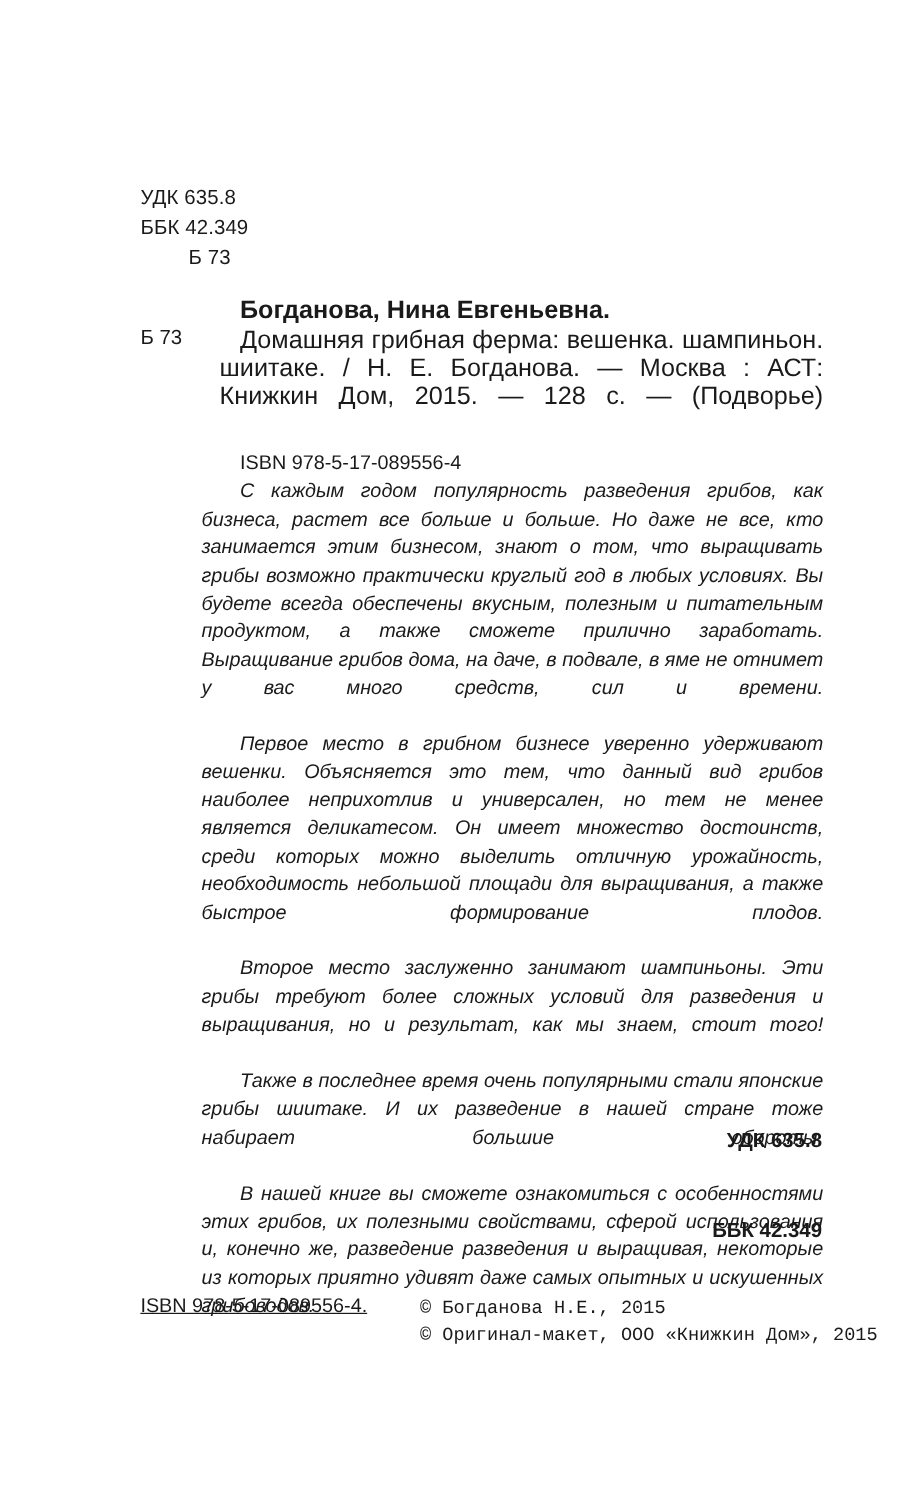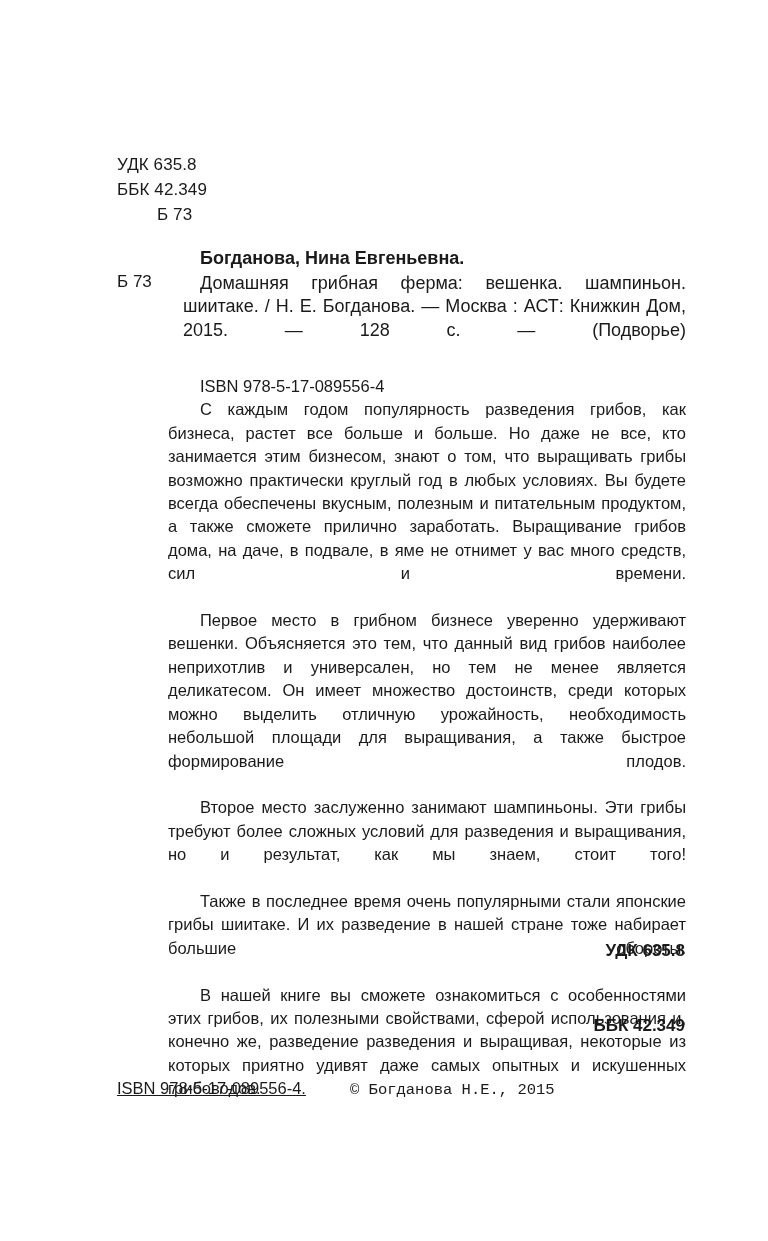--- a/index.html
+++ b/index.html
@@ -39,21 +39,21 @@
   .class-line.shelf {
     padding-left: 40px;
   }
 
   
   .record {
     position: absolute;
     left: 183px;
     top: 247px;
     width: 503px;
-    font-size: 18px;
+    font-size: 21px;
     line-height: 23.5px;
   }
   .record .author {
     font-weight: bold;
     padding-left: 17px;
     margin-bottom: 1px;
     white-space: nowrap;
   }
   .record .desc {
     text-align: justify;
@@ -87,20 +87,21 @@
   .annotation .isbn-line {
     padding-left: 32px;
     margin: 0 0 0 0;
     white-space: nowrap;
   }
   .annotation p {
     margin: 0;
     text-align: justify;
     text-indent: 32px;
     hyphens: manual;
+    font-style: italic;
   }
   .annotation p::after {
     content: "";
     display: inline-block;
     width: 100%;
   }
   .annotation p.last::after { content: none; }
 
   
   .class-bottom {
@@ -161,15 +162,16 @@
   </div>
 
   <div class="class-bottom">
     <div>УДК 635.8</div>
     <div>ББК 42.349</div>
   </div>
 
   <div class="footer-isbn">ISBN 978-5-17-089556-4.</div>
   <div class="copyright">
     <div>© Богданова Н.Е., 2015</div>
+    <div>© Оригинал-макет, ООО «Книжкин Дом», 2015</div>
   </div>
 
 </div>
 
 </body></html>

